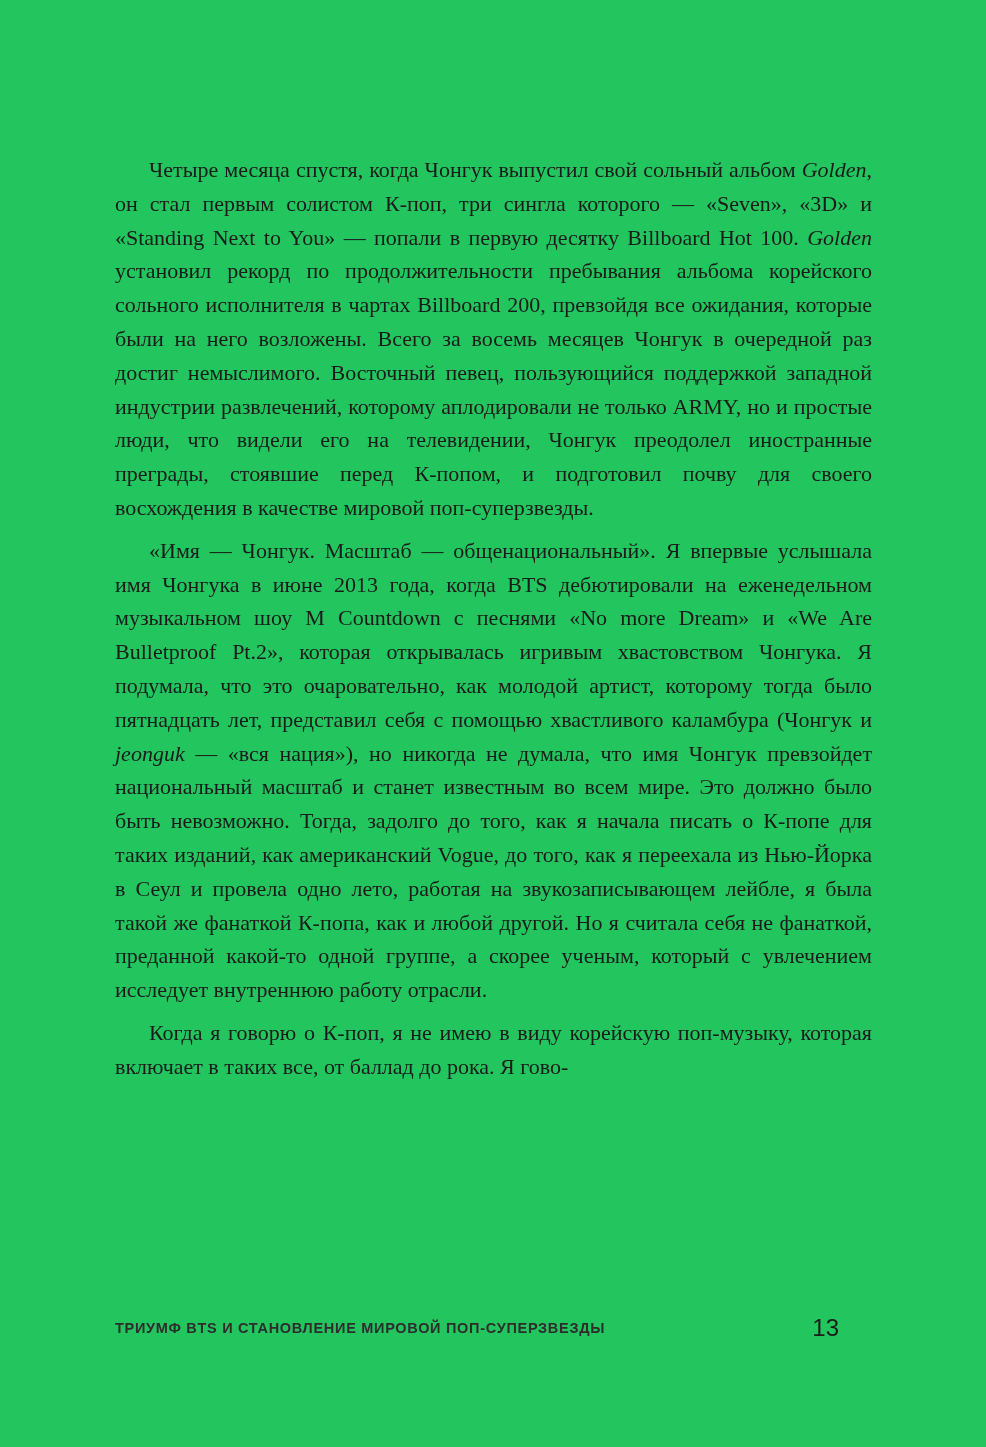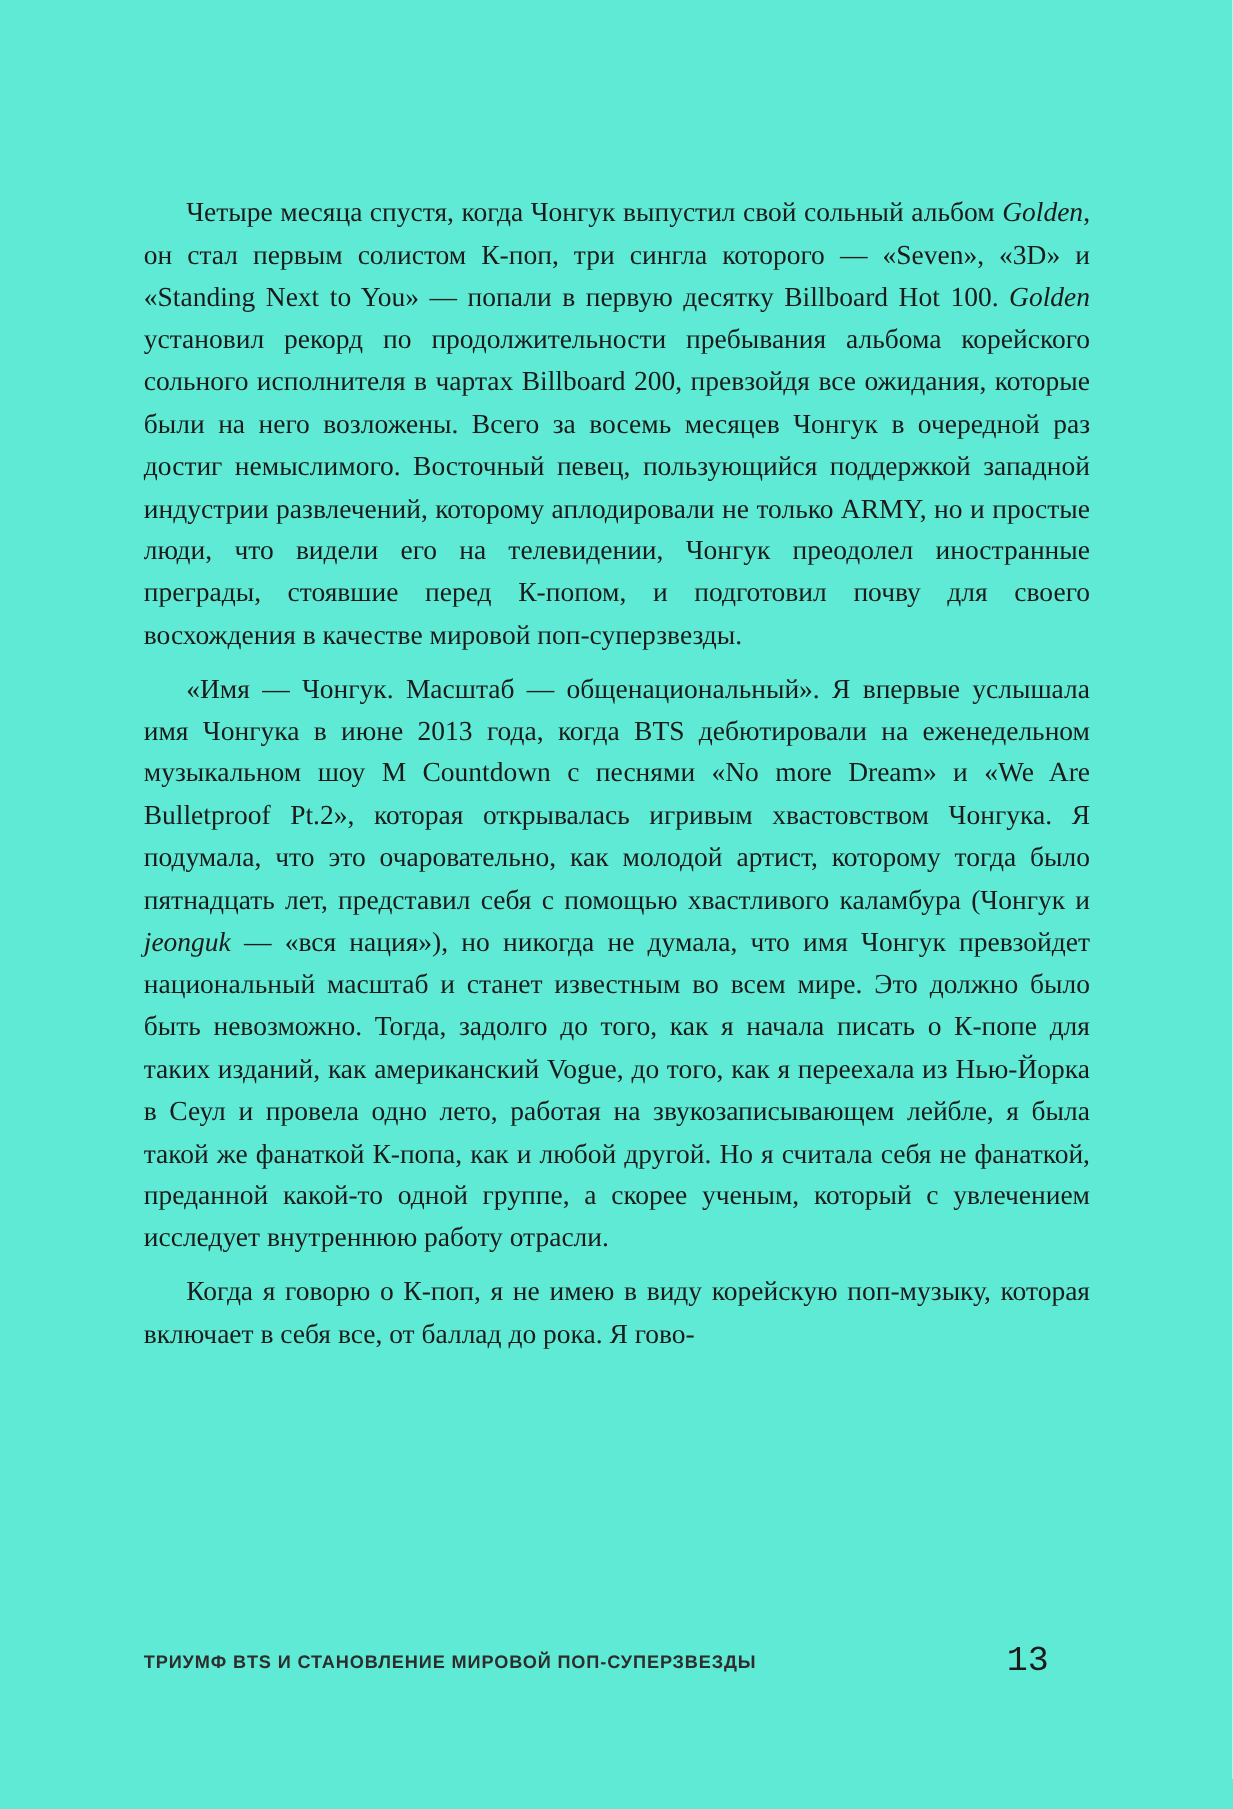--- a/index.html
+++ b/index.html
@@ -5,21 +5,21 @@
   * { margin: 0; padding: 0; box-sizing: border-box; }
   html, body {
     width: 986px;
     height: 1447px;
     background: #ffffff;
   }
   .page {
     position: relative;
     width: 986px;
     height: 1447px;
-    background: #5eead4;
+    background: #22c55e;
     overflow: hidden;
     font-family: "Liberation Serif", "DejaVu Serif", serif;
     color: #1b1b1b;
   }
   .text-block {
     position: absolute;
     left: 115px;
     top: 153px;
     width: 757px;
     font-size: 22px;
@@ -44,34 +44,34 @@
   }
   .running-title {
     font-family: "Liberation Sans", "DejaVu Sans", sans-serif;
     font-weight: bold;
     font-size: 14.5px;
     letter-spacing: 0.7px;
     color: #2d2d2d;
     white-space: nowrap;
   }
   .page-number {
-    font-family: Liberation Mono, monospace;
-    font-size: 28px;
+    font-family: Liberation Sans, sans-serif;
+    font-size: 24px;
     color: #1b1b1b;
   }
 </style>
 </head>
 <body>
 
 <div class="page">
 
   <div class="text-block" id="text-block">
       <p class="para"><span>Четыре месяца спустя, когда Чонгук выпустил свой сольный альбом </span><em>Golden</em><span>, он стал первым солистом К-поп, три сингла которого — «Seven», «3D» и «Standing Next to You» — попали в первую десятку Billboard Hot 100. </span><em>Golden</em><span> установил рекорд по продолжительности пребывания альбома корейского сольного исполнителя в чартах Billboard 200, превзойдя все ожидания, которые были на него возложены. Всего за восемь месяцев Чонгук в очередной раз достиг немыслимого. Восточный певец, пользующийся поддержкой западной индустрии развлечений, которому аплодировали не только ARMY, но и простые люди, что видели его на телевидении, Чонгук преодолел иностранные преграды, стоявшие перед К-попом, и подготовил почву для своего восхождения в качестве мировой поп-суперзвезды.</span></p>
       <p class="para"><span>«Имя — Чонгук. Масштаб — общенациональный». Я впервые услышала имя Чонгука в июне 2013 года, когда BTS дебютировали на еженедельном музыкальном шоу M Countdown с песнями «No more Dream» и «We Are Bulletproof Pt.2», которая открывалась игривым хвастовством Чонгука. Я подумала, что это очаровательно, как молодой артист, которому тогда было пятнадцать лет, представил себя с помощью хвастливого каламбура (Чонгук и </span><em>jeonguk</em><span> — «вся нация»), но никогда не думала, что имя Чонгук превзойдет национальный масштаб и станет известным во всем мире. Это должно было быть невозможно. Тогда, задолго до того, как я начала писать о К-попе для таких изданий, как американский Vogue, до того, как я переехала из Нью-Йорка в Сеул и провела одно лето, работая на звукозаписывающем лейбле, я была такой же фанаткой К-попа, как и любой другой. Но я считала себя не фанаткой, преданной какой-то одной группе, а скорее ученым, который с увлечением исследует внутреннюю работу отрасли.</span></p>
-      <p class="para"><span>Когда я говорю о К-поп, я не имею в виду корейскую поп-музыку, которая включает в себя все, от баллад до рока. Я гово-</span></p>
+      <p class="para"><span>Когда я говорю о К-поп, я не имею в виду корейскую поп-музыку, которая включает в таких все, от баллад до рока. Я гово-</span></p>
     </div>
 
   <div class="footer">
     <span class="running-title">ТРИУМФ BTS И СТАНОВЛЕНИЕ МИРОВОЙ ПОП-СУПЕРЗВЕЗДЫ</span>
     <span class="page-number">13</span>
   </div>
 
 </div>
 
 </body></html>

